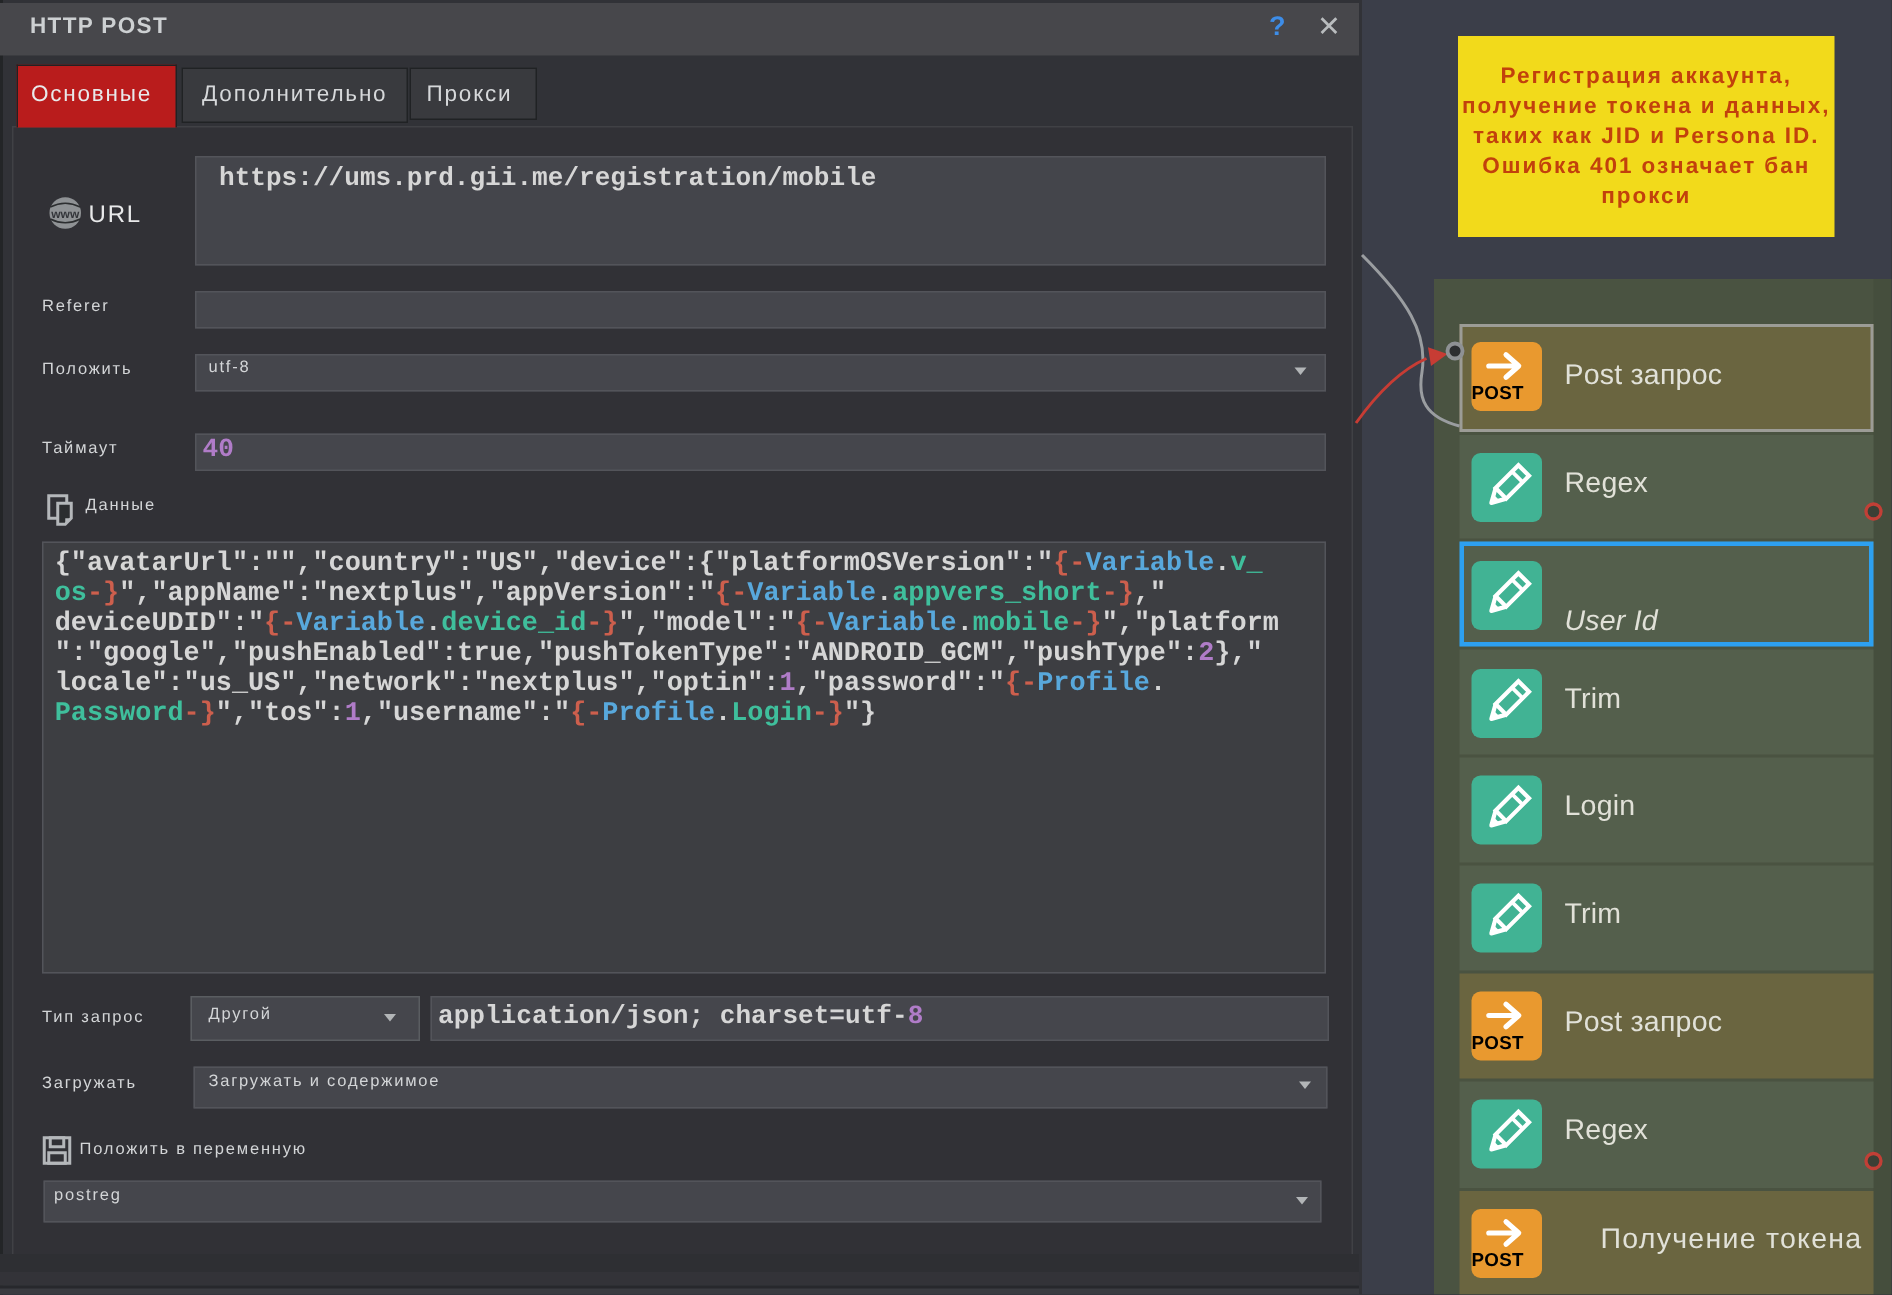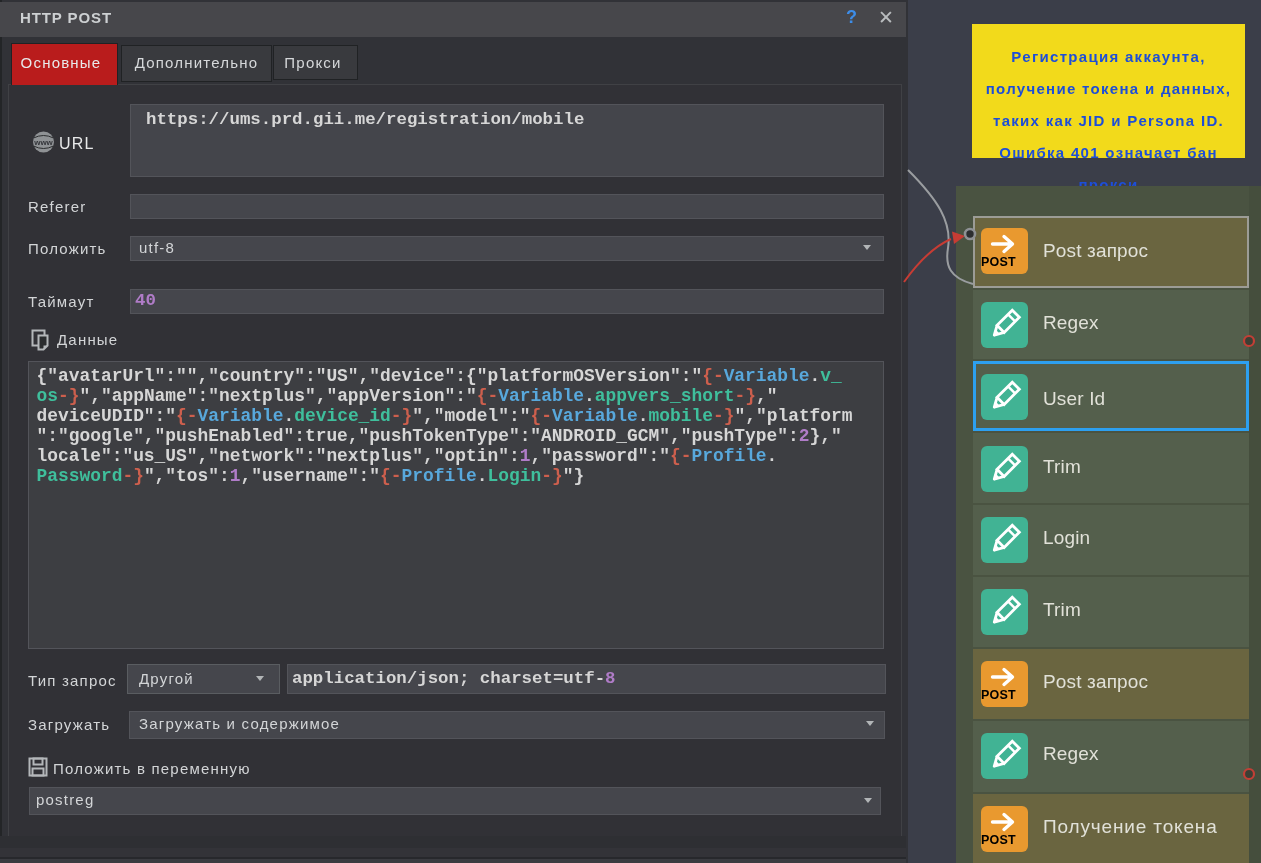--- a/index.html
+++ b/index.html
@@ -12,31 +12,31 @@
   #title{left:20px;top:9px;font-size:15px;font-weight:bold;color:#cdd0d2;letter-spacing:0.9px;}
   #qmark{left:846px;top:7px;font-size:18px;font-weight:bold;color:#3d8de8;}
   #xmark{left:878px;top:6px;font-size:19px;color:#b9bcbe;}
   .tab{top:45px;height:35px;background:#393a3e;border:1px solid #202224;color:#d6d8da;
        font-size:15px;text-align:center;line-height:34px;letter-spacing:1.2px;}
   #tab1{left:11px;top:43px;width:107px;height:42px;background:#b91c1c;border-bottom:none;
         color:#e8e9ea;z-index:3;line-height:38px;padding-right:7px;box-sizing:border-box;}
   #tab2{left:121px;width:149px;}
   #tab3{left:273px;width:85px;padding-right:5px;box-sizing:border-box;}
   #pane{left:8px;top:84px;width:892px;height:751px;background:#313136;border:1px solid #404145;}
-  .lbl{font-size:15px;color:#d3d5d7;letter-spacing:1.2px;}
+  .lbl{font-size:11px;color:#d3d5d7;letter-spacing:1.2px;}
   .inp{background:#45464c;border:1px solid #53545a;}
   .mono{font-family:"Liberation Mono",monospace;font-weight:bold;font-size:17.4px;color:#d6d6d6;white-space:pre;}
   .mono2{font-family:"Liberation Mono",monospace;font-weight:bold;font-size:17.9px;color:#d6d6d6;white-space:pre;}
   .arrow{width:0;height:0;border-left:4.5px solid transparent;border-right:4.5px solid transparent;
          border-top:5.5px solid #b2b5b7;}
   
   .r{color:#cd5f4d;} .b{color:#58a8dc;} .t{color:#3fbf9c;} .p{color:#b07cc8;}
   
-  #note{left:972px;top:24px;width:273px;height:134px;background:#f2da1b;color:#1d4ed8;
-        font-size:15px;font-weight:bold;text-align:center;line-height:32px;padding-top:17px;
+  #note{left:972px;top:24px;width:251px;height:134px;background:#f2da1b;color:#c2410c;
+        font-size:15px;font-weight:bold;text-align:center;line-height:20px;padding-top:17px;
         box-sizing:border-box;letter-spacing:1.3px;}
   #panel{left:956px;top:186px;width:305px;height:677px;background:#4a5341;}
   #panelband{left:1249px;top:186px;width:12px;height:677px;background:#454e3d;}
   .row{left:973px;width:276px;height:66px;background:#545f4c;box-sizing:border-box;}
   .row.olive{background:#6a6540;}
   .ic{left:981px;width:47px;height:46px;border-radius:6px;}
   .ic.teal{background:#41b394;}
   .ic.orange{background:#e9992f;}
   .rowtxt{left:1043px;font-size:19px;color:#e1e1d8;letter-spacing:0.15px;}
   .posttxt{color:#000000;font-weight:bold;font-size:12.5px;text-align:center;width:30px;
@@ -192,27 +192,27 @@
     </svg></div>
 <div class="abs ic orange" style="top:806px;">
   <svg width="47" height="27" viewBox="0 0 47 27">
       <path d="M11.5 16 h17 M23 8.5 L31.5 16 L23 23.5" stroke="#fff" stroke-width="3.4" fill="none" stroke-linecap="round" stroke-linejoin="round"></path>
     </svg>
   <div class="abs posttxt" style="left:0;top:27px;">POST</div>
 </div>
 
 <div class="abs rowtxt" style="top:240px;">Post запрос</div>
 <div class="abs rowtxt" style="top:312px;">Regex</div>
-<div class="abs rowtxt" style="top:388px;">User Id</div>
+<div class="abs rowtxt" style="top:404px;font-style:italic;">User Id</div>
 <div class="abs rowtxt" style="top:456px;">Trim</div>
 <div class="abs rowtxt" style="top:527px;">Login</div>
 <div class="abs rowtxt" style="top:599px;">Trim</div>
 <div class="abs rowtxt" style="top:671px;">Post запрос</div>
 <div class="abs rowtxt" style="top:743px;">Regex</div>
-<div class="abs rowtxt" style="top:816px;letter-spacing:0.85px;">Получение токена</div>
+<div class="abs rowtxt" style="top:816px;letter-spacing:0.85px;margin-left:24px;">Получение токена</div>
 
 <svg class="abs" style="left:895px;top:160px;" width="130" height="140" viewBox="0 0 130 140">
   <path d="M13 10 C 43 40, 57 62, 53 88 C 50 106, 55 118, 78 124" stroke="#9a9da0" stroke-width="2" fill="none"></path>
   <path d="M9 122 C 24 101, 40 86, 56 79" stroke="#c73c34" stroke-width="2" fill="none"></path>
   <path d="M57 71.5 l13 4.5 l-11 8 z" fill="#c73c34"></path>
   <circle cx="75" cy="74" r="5" fill="#2c2e30" stroke="#8e9194" stroke-width="2.6"></circle>
 </svg>
 <svg class="abs" style="left:1240px;top:332px;" width="18" height="18" viewBox="0 0 18 18">
   <circle cx="9" cy="9" r="5" fill="#3c3f35" stroke="#c23f36" stroke-width="2.2"></circle>
 </svg>

